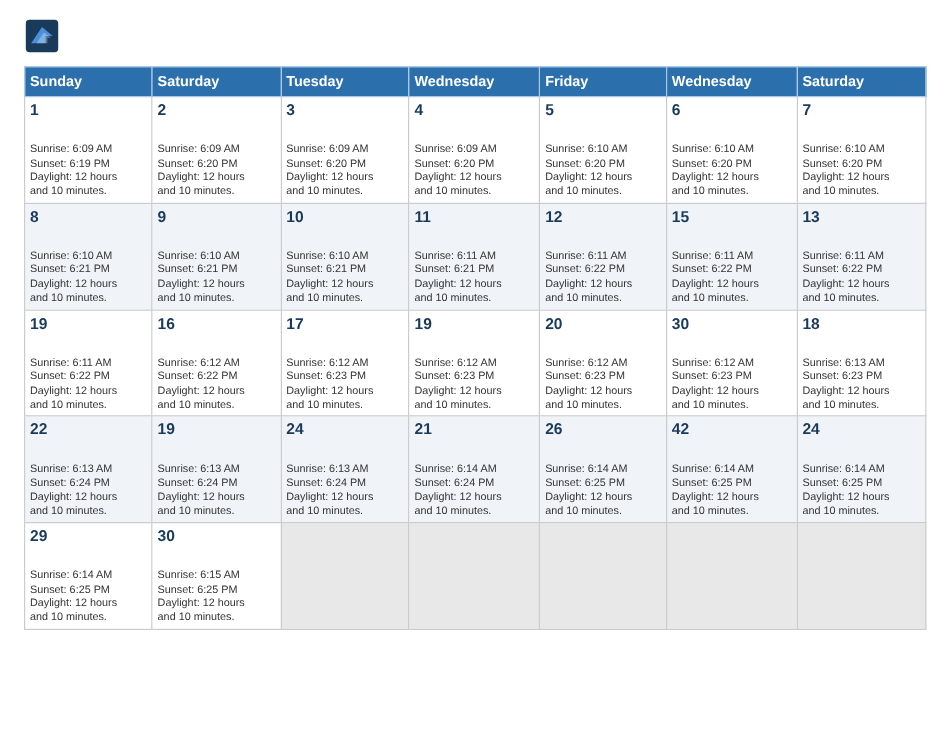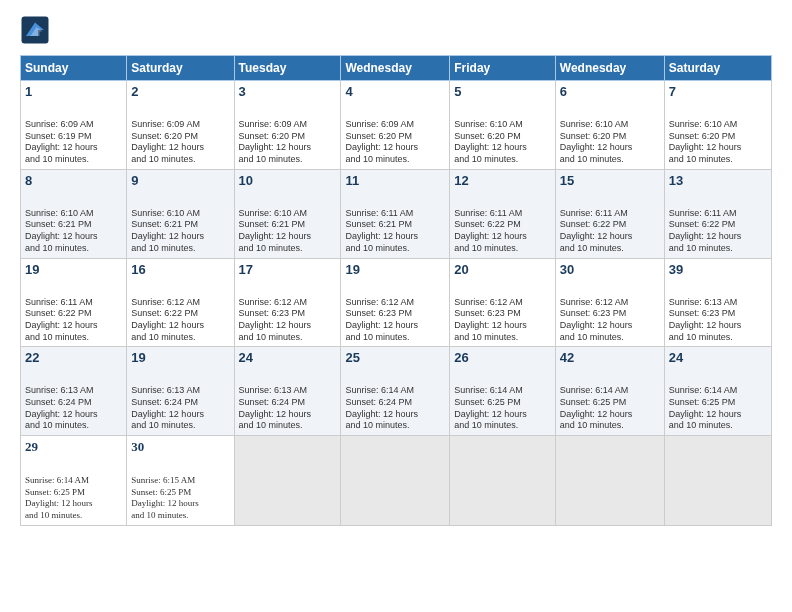--- a/index.html
+++ b/index.html
@@ -87,21 +87,20 @@
       font-size: 9px;
       color: #333;
       line-height: 1.3;
       margin-top: 20px;
     }
     .empty-cell {
       background: #e8e8e8 !important;
     }
     .last-row td {
       height: 65px;
-      font-family: Liberation Serif, serif;
     }
   </style>
 </head>
 <body>
 
 <div class="page">
   <div class="header">
     <div class="logo">
       <svg class="logo-icon" viewBox="0 0 40 40">
         <rect x="2" y="2" width="36" height="36" rx="4" fill="#1a3a5c"></rect>
@@ -211,39 +210,39 @@
           </td>
           <td>
             <span class="day-num">20</span>
             <div class="day-info">Sunrise: 6:12 AM<br>Sunset: 6:23 PM<br>Daylight: 12 hours <br>and 10 minutes.</div>
           </td>
           <td>
             <span class="day-num">30</span>
             <div class="day-info">Sunrise: 6:12 AM<br>Sunset: 6:23 PM<br>Daylight: 12 hours <br>and 10 minutes.</div>
           </td>
           <td>
-            <span class="day-num">39</span>
+            <span class="day-num">18</span>
             <div class="day-info">Sunrise: 6:13 AM<br>Sunset: 6:23 PM<br>Daylight: 12 hours <br>and 10 minutes.</div>
           </td>
         </tr>
         <tr>
           <td>
             <span class="day-num">22</span>
             <div class="day-info">Sunrise: 6:13 AM<br>Sunset: 6:24 PM<br>Daylight: 12 hours <br>and 10 minutes.</div>
           </td>
           <td>
             <span class="day-num">19</span>
             <div class="day-info">Sunrise: 6:13 AM<br>Sunset: 6:24 PM<br>Daylight: 12 hours <br>and 10 minutes.</div>
           </td>
           <td>
             <span class="day-num">24</span>
             <div class="day-info">Sunrise: 6:13 AM<br>Sunset: 6:24 PM<br>Daylight: 12 hours <br>and 10 minutes.</div>
           </td>
           <td>
-            <span class="day-num">25</span>
+            <span class="day-num">21</span>
             <div class="day-info">Sunrise: 6:14 AM<br>Sunset: 6:24 PM<br>Daylight: 12 hours <br>and 10 minutes.</div>
           </td>
           <td>
             <span class="day-num">26</span>
             <div class="day-info">Sunrise: 6:14 AM<br>Sunset: 6:25 PM<br>Daylight: 12 hours <br>and 10 minutes.</div>
           </td>
           <td>
             <span class="day-num">42</span>
             <div class="day-info">Sunrise: 6:14 AM<br>Sunset: 6:25 PM<br>Daylight: 12 hours <br>and 10 minutes.</div>
           </td>

